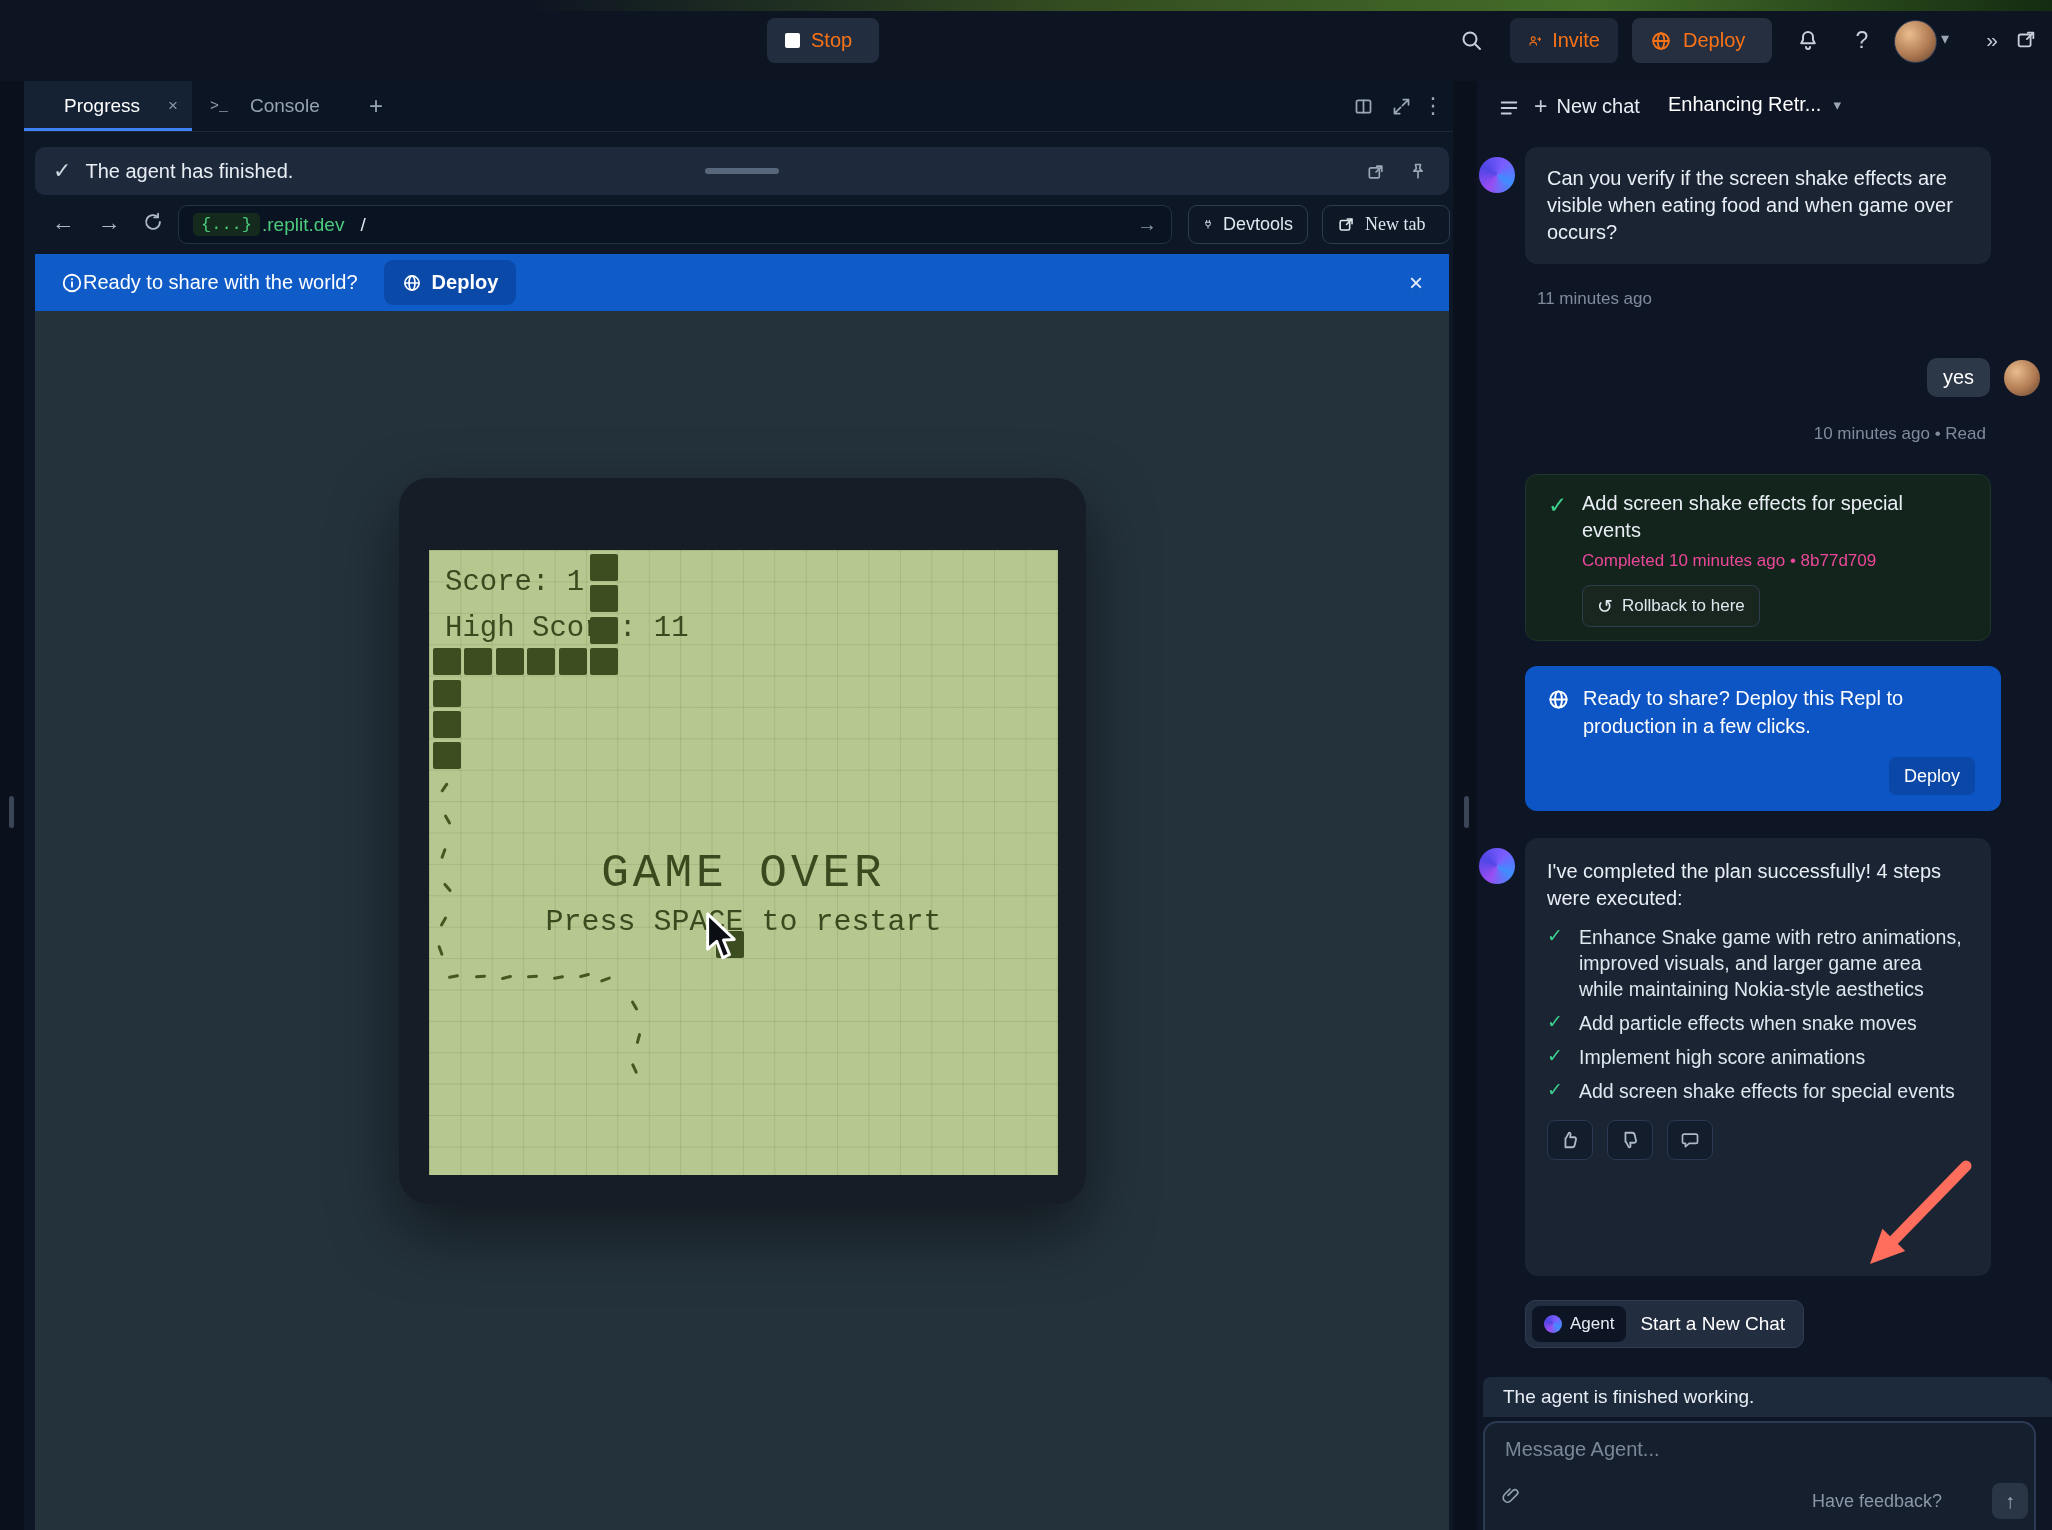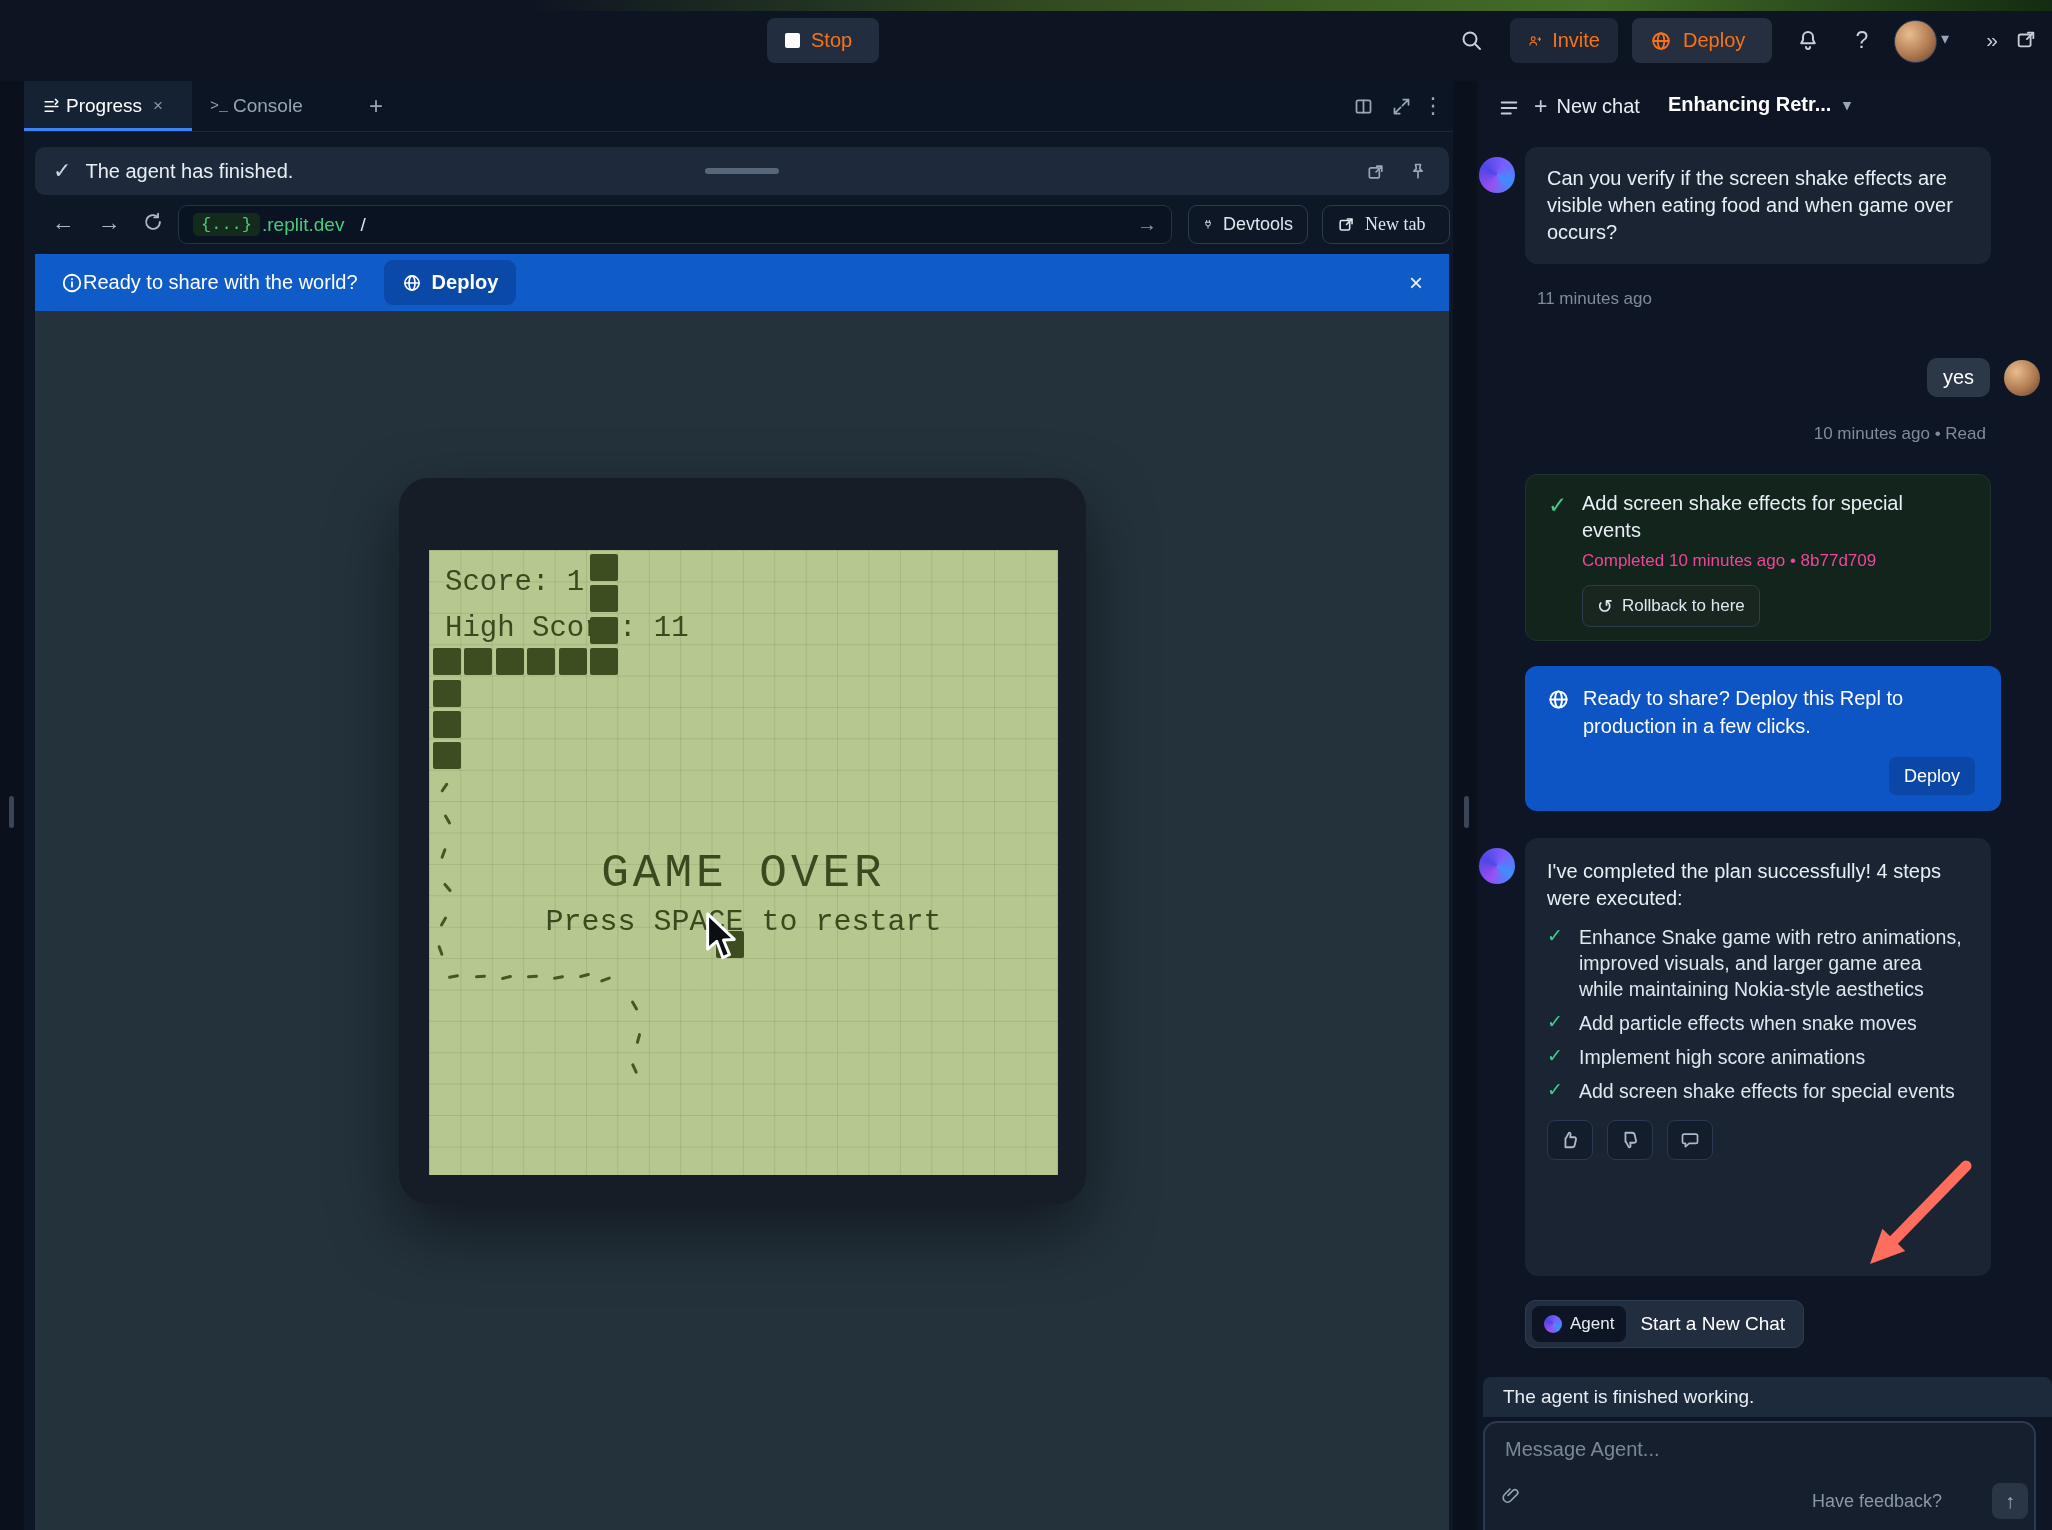--- a/index.html
+++ b/index.html
@@ -19,21 +19,21 @@
   .avatar{position:absolute;left:1894px;top:20px;width:41px;height:41px;border-radius:50%;
           background:radial-gradient(circle at 35% 32%,#e9bd8d,#b07a52 55%,#5e402c);border:1px solid #32405a;cursor:pointer;}
   .av-chev{position:absolute;left:1941px;top:29px;color:#9aa6b5;font-size:16px;cursor:pointer;}
 
   
   .left-strip{position:absolute;left:0;top:81px;width:24px;height:1449px;background:#0a111c;}
   .grab{position:absolute;width:5px;height:32px;border-radius:3px;background:#3a4658;cursor:col-resize;}
   .main-pane{position:absolute;left:24px;top:81px;width:1429px;height:1449px;background:#0e1726;}
 
   .tabbar{position:absolute;left:0;top:0;width:1429px;height:50px;background:#0c1523;border-bottom:1px solid #1c2737;}
-  .tab{position:absolute;top:0;height:50px;display:flex;align-items:center;gap:5px;padding:1px 18px;
+  .tab{position:absolute;top:0;height:50px;display:flex;align-items:center;gap:22px;padding:1px 18px;
        font-size:19px;color:#97a3b2;cursor:pointer;box-sizing:border-box;}
   .tab.active{background:#152234;color:#fff;box-shadow:inset 0 -3px 0 #3f82f7;}
   .tab .x{margin-left:6px;font-size:17px;color:#8b97a6;}
   .tab-plus{position:absolute;left:338px;top:11px;width:28px;height:28px;display:flex;align-items:center;
             justify-content:center;font-size:24px;color:#9aa6b5;cursor:pointer;}
   .tb-right{position:absolute;top:9px;width:32px;height:32px;display:flex;align-items:center;justify-content:center;color:#9aa6b5;cursor:pointer;}
 
   .agentbar{position:absolute;left:11px;top:66px;width:1414px;height:48px;background:#1e2a3b;border-radius:10px;
             display:flex;align-items:center;padding:0 18px;box-sizing:border-box;}
   .agentbar .chk{color:#cfd7e0;font-size:22px;margin-right:14px;}
@@ -75,21 +75,21 @@
   .pressspace{position:absolute;left:0;width:629px;top:355px;text-align:center;font-size:30px;z-index:1;}
   .cursor{position:absolute;left:669px;top:600px;z-index:6;}
   .instructions{position:absolute;left:364px;top:930px;width:687px;text-align:center;
                 font-family:"Liberation Mono",monospace;font-size:27px;line-height:38px;color:#b7c2bc;}
 
   
   .panel{position:absolute;left:1477px;top:81px;width:575px;height:1449px;background:#0e1525;}
   .p-head-ic{position:absolute;width:34px;height:34px;display:flex;align-items:center;justify-content:center;color:#c4cdd8;cursor:pointer;}
   .newchat{position:absolute;left:1534px;top:93px;display:flex;align-items:center;gap:9px;font-size:20px;color:#e6edf3;cursor:pointer;}
   .newchat .plus{font-size:23px;color:#c4cdd8;}
-  .session{position:absolute;left:1668px;top:93px;display:flex;align-items:center;gap:12px;font-size:20px;font-weight:bold;color:#fff;cursor:pointer;justify-content:flex-end;}
+  .session{position:absolute;left:1668px;top:93px;display:flex;align-items:center;gap:12px;font-size:20px;font-weight:normal;color:#fff;cursor:pointer;justify-content:flex-end;}
   .session .chev{font-size:15px;color:#9aa6b5;}
 
   .swirl{border-radius:50%;background:conic-gradient(from 30deg,#7c5cff,#3e8eff,#9a4df2,#4f46e5,#7c5cff);}
   .agent-av{position:absolute;width:36px;height:36px;}
   .card{position:absolute;background:#1a2433;border-radius:12px;box-sizing:border-box;}
   .msg-text{font-size:20px;line-height:27px;color:#e9eef5;}
   .time{position:absolute;font-size:17px;color:#7f8b9c;}
 
   .user-bubble{position:absolute;top:358px;right:62px;background:#2c3748;border-radius:10px;padding:8px 16px;
                font-size:20px;color:#fff;}

